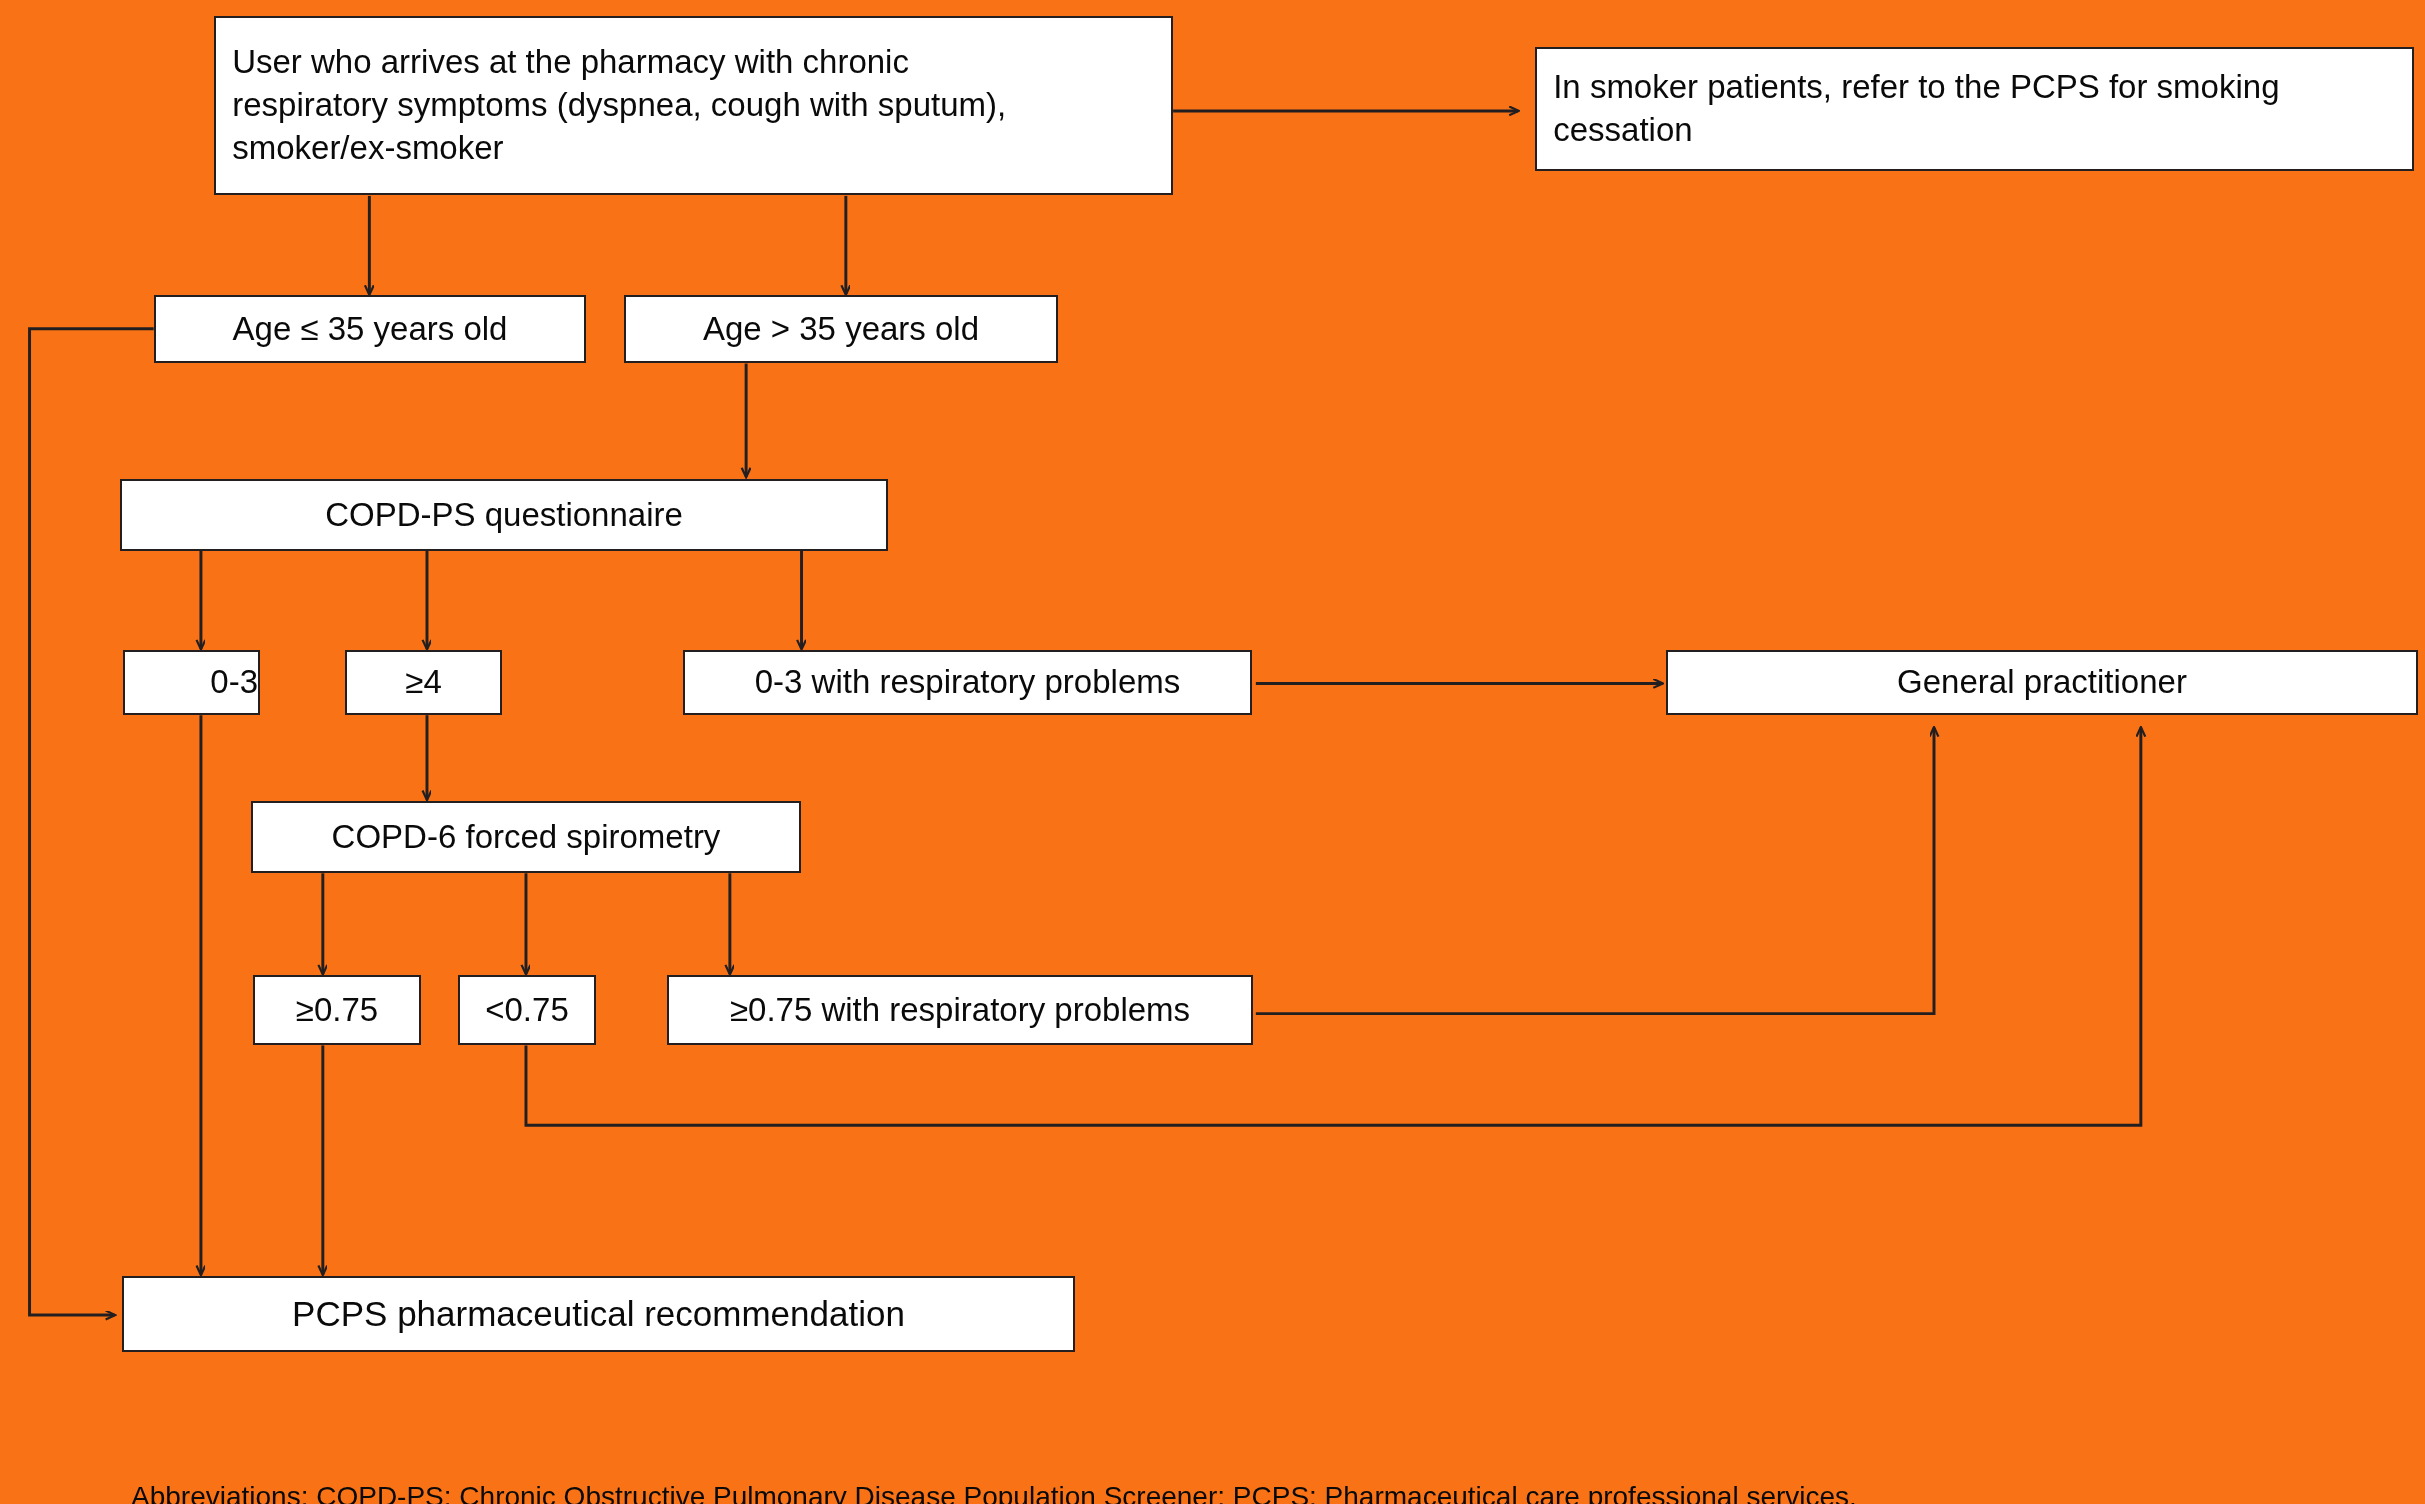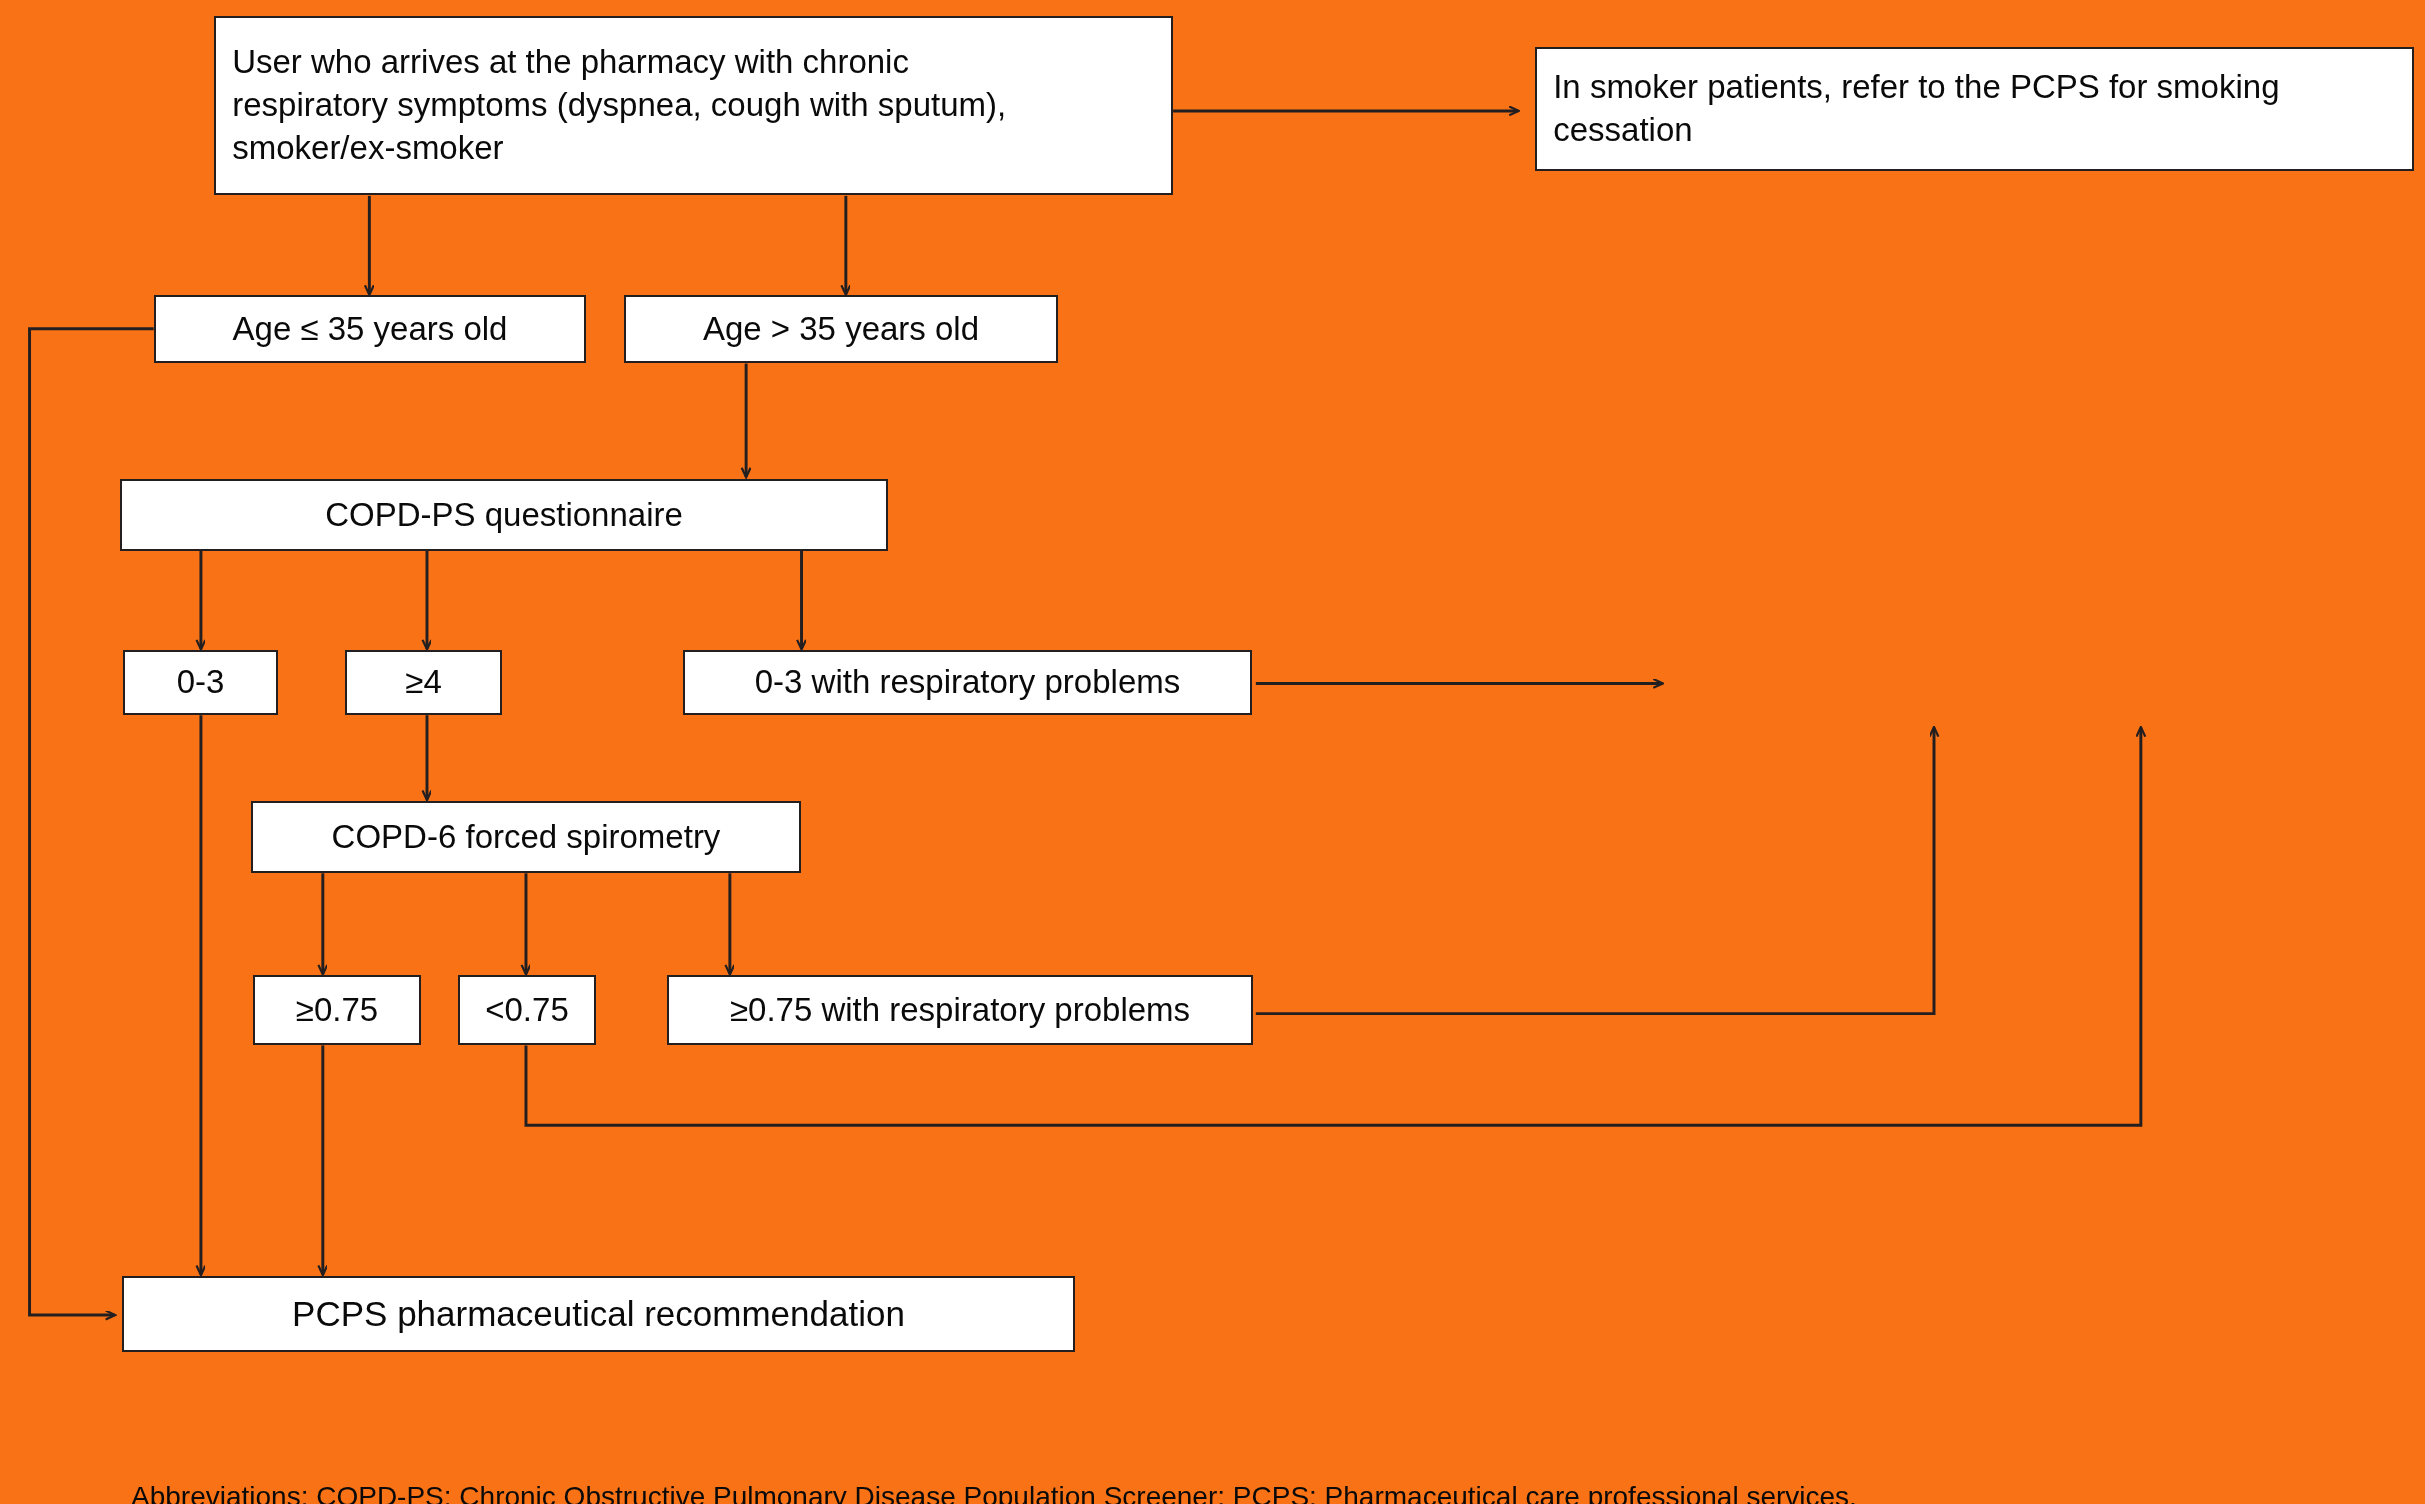--- a/index.html
+++ b/index.html
@@ -118,32 +118,35 @@
   </div>
 
   <div class="node-box center" style="left:624px; top:295px; width:434px; height:68px; font-size:33px;">
     <span class="node-text">Age &gt; 35 years old</span>
   </div>
 
   <div class="node-box center" style="left:120px; top:479px; width:768px; height:72px; font-size:33px;">
     <span class="node-text">COPD-PS questionnaire</span>
   </div>
 
-  <div class="node-box center" style="left:123px; top:650px; width:155px; height:65px; font-size:33px;">
+  <div class="node-box center" style="left:123px; top:650px; width:137px; height:65px; font-size:33px;text-align:right;">
     <span class="node-text">0-3</span>
   </div>
 
   <div class="node-box center" style="left:345px; top:650px; width:157px; height:65px; font-size:33px;">
     <span class="node-text">≥4</span>
   </div>
 
   <div class="node-box center" style="left:683px; top:650px; width:569px; height:65px; font-size:33px;text-align:center;">
     <span class="node-text">0-3 with respiratory problems</span>
   </div>
 
+  <div class="node-box center" style="left:1666px; top:650px; width:752px; height:65px; font-size:33px;">
+    <span class="node-text">General practitioner</span>
+  </div>
 
   <div class="node-box center" style="left:251px; top:801px; width:550px; height:72px; font-size:33px;">
     <span class="node-text">COPD-6 forced spirometry</span>
   </div>
 
   <div class="node-box center" style="left:253px; top:975px; width:168px; height:70px; font-size:33px;">
     <span class="node-text">≥0.75</span>
   </div>
 
   <div class="node-box center" style="left:458px; top:975px; width:138px; height:70px; font-size:33px;">

